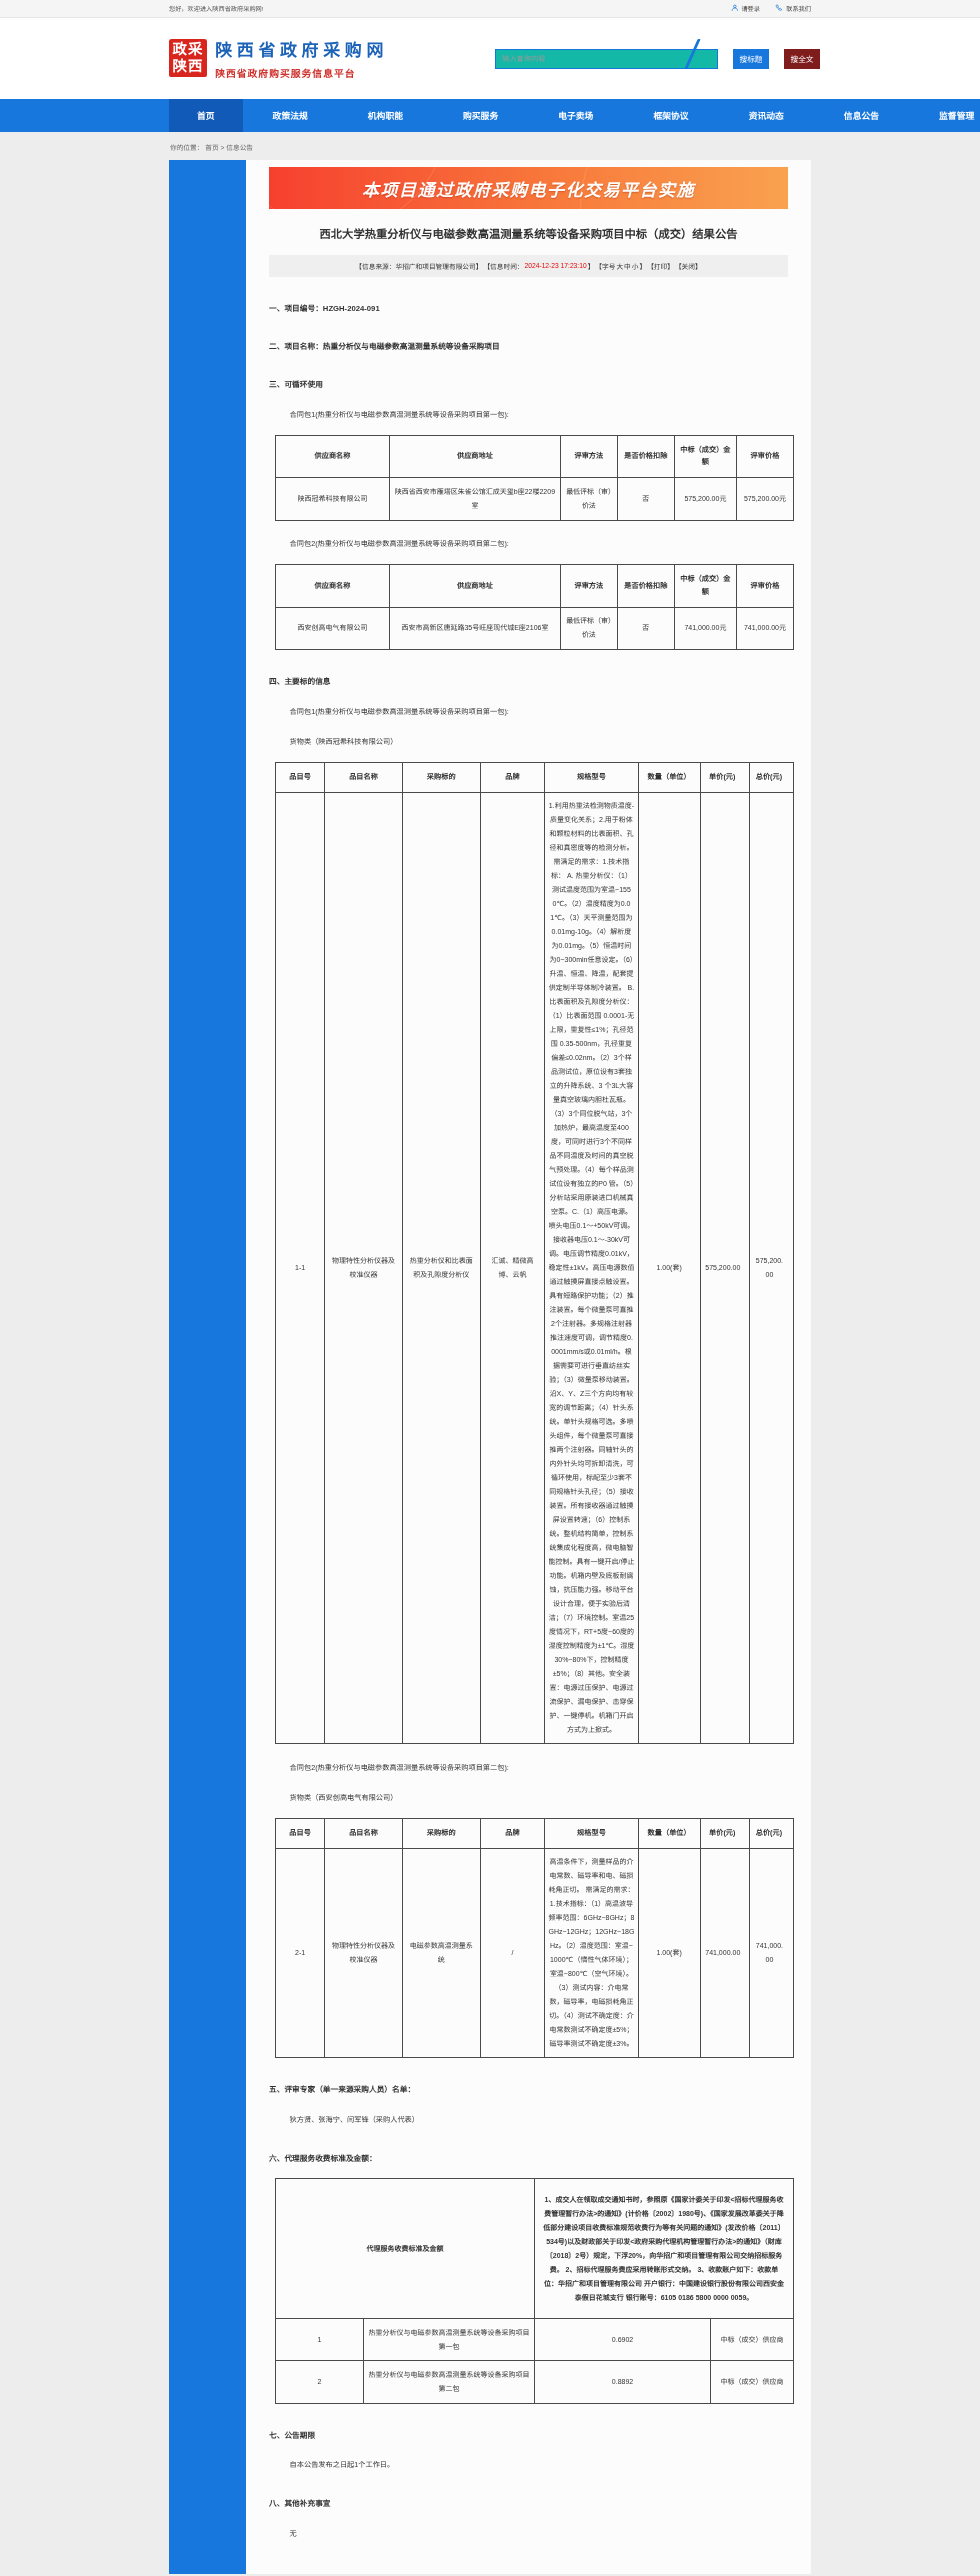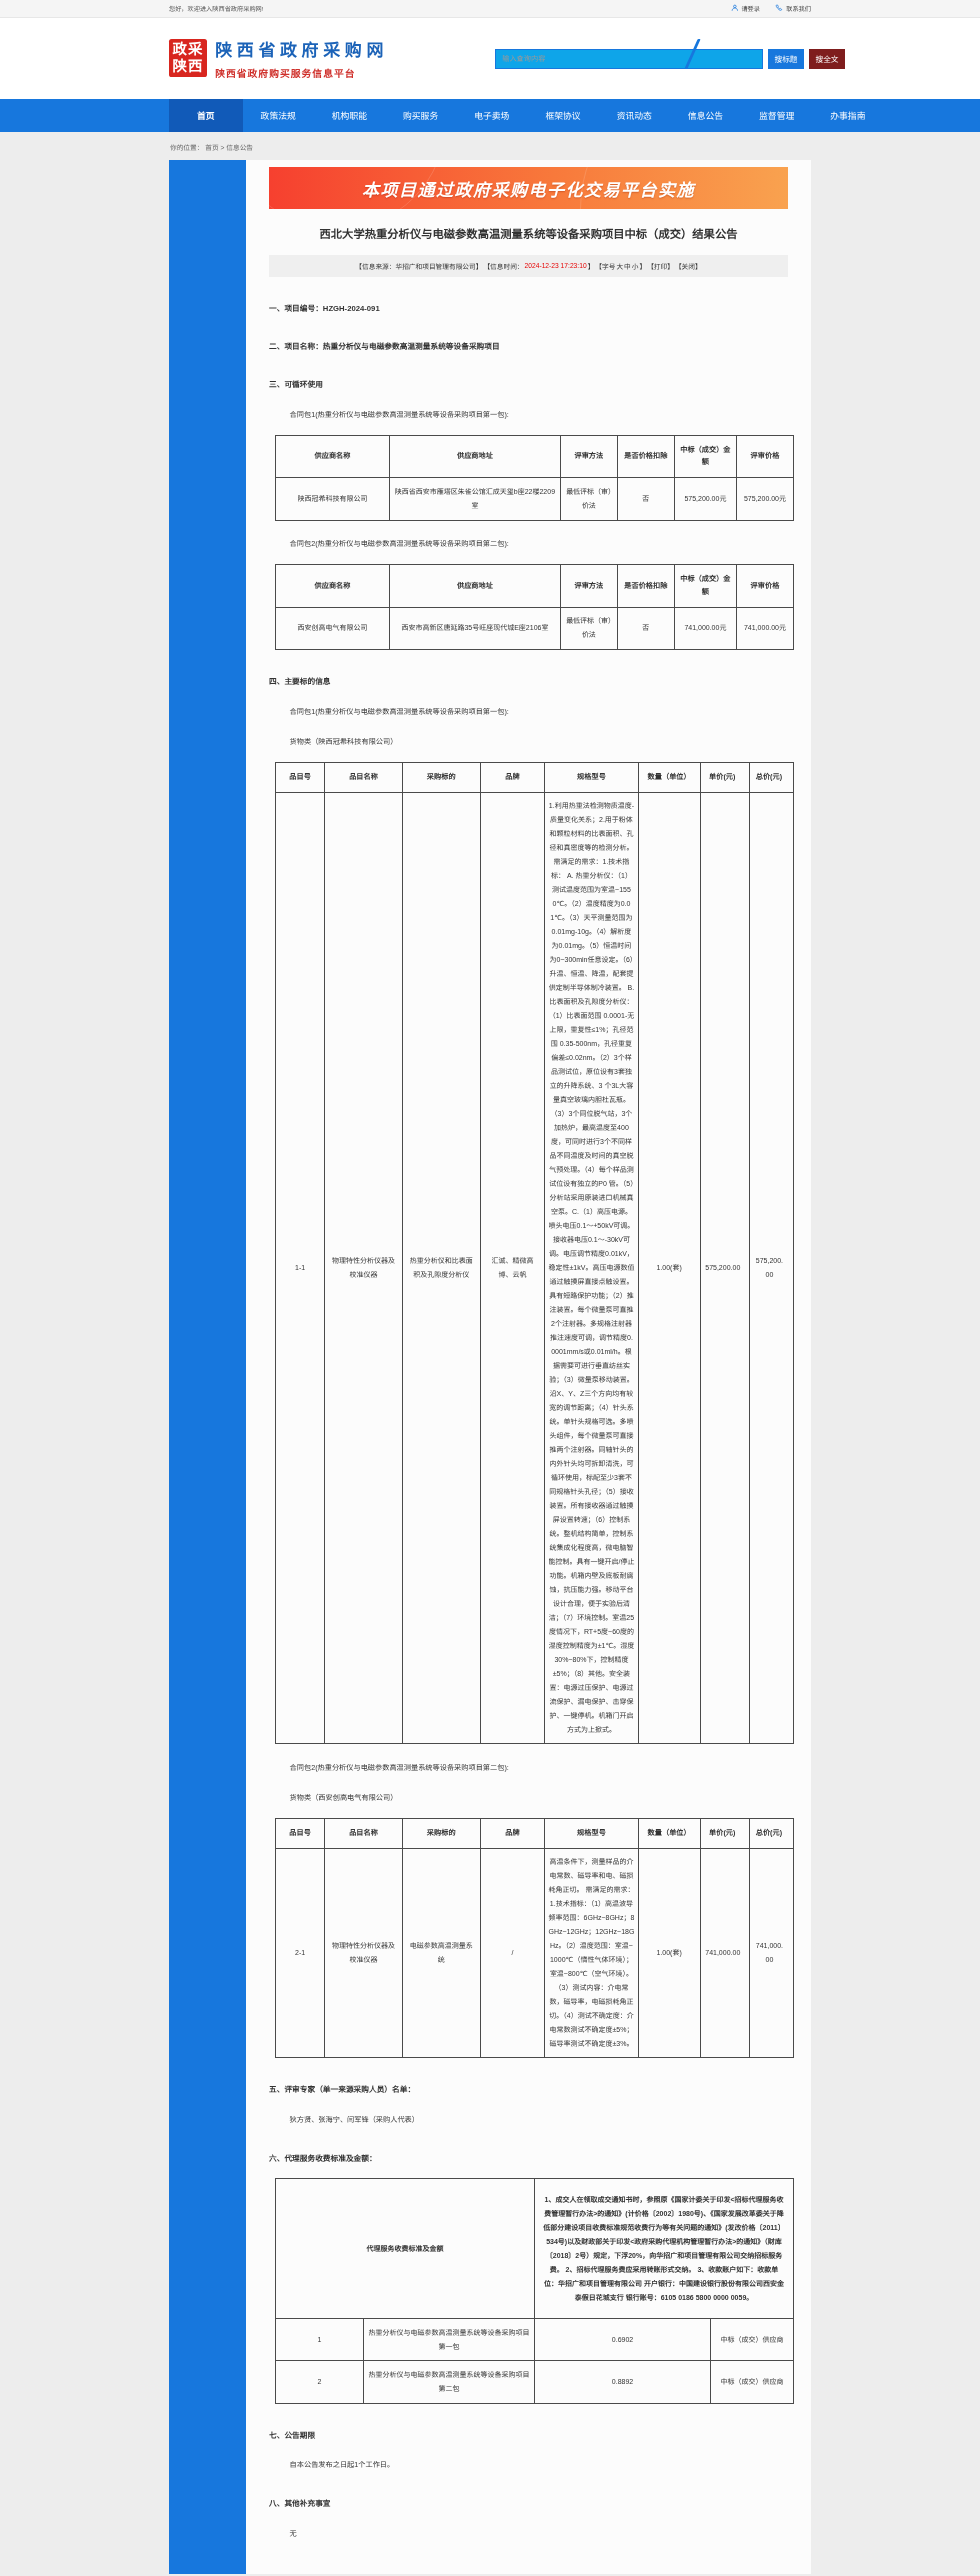--- a/index.html
+++ b/index.html
@@ -15,31 +15,31 @@
   .tb-ico svg { display:block; }
 
   
   .header { background:#fff; }
   .header-inner { width:642px; margin:0 auto; height:81px; display:flex; align-items:center; position:relative; }
   .logo { width:38px; height:38px; background:#d8261f; border-radius:2.6px; color:#fff; font-weight:bold; display:flex; flex-direction:column; align-items:center; justify-content:center; line-height:1.15; font-size:14.4px; letter-spacing:1px; }
   .site-names { margin-left:8.2px; }
   .site-title { color:#1c63b8; font-size:17px; font-weight:bold; letter-spacing:4.6px; }
   .site-subtitle { color:#cf2f2a; font-size:9.8px; font-weight:bold; margin-top:5.2px; letter-spacing:1px; }
   .search-area { position:absolute; left:326px; top:31px; display:flex; align-items:center; }
-  .search-input { width:268px; height:20.6px; border:1px solid #1777dd; padding:0 6.2px; font-size:7.2px; outline:none; background:#0ea5e9; color:#333; font-family:inherit; }
+  .search-input { width:223px; height:20.6px; border:1px solid #1777dd; padding:0 6.2px; font-size:7.2px; outline:none; background:#14b8a6; color:#333; font-family:inherit; }
   .search-input::placeholder { color:#999; }
-  .search-btn { height:20.6px; min-width:36px; border:none; color:#fff; font-size:7.7px; cursor:pointer; margin-left:5px; font-family:inherit; }
+  .search-btn { height:20.6px; min-width:36px; border:none; color:#fff; font-size:7.7px; cursor:pointer; margin-left:15px; font-family:inherit; }
   .btn-title { background:#1777dd; }
   .btn-full  { background:#7f1d1d; }
   .deco-slash { position:absolute; right:117px; top:21.6px; width:2.6px; height:30px; background:#1777dd; transform:skewX(-24deg); border-radius:1px; }
 
   
   .nav { background:#1777dd; }
   .nav-inner { width:642px; margin:0 auto; display:flex; height:33px; align-items:stretch; }
-  .nav-item { color:#fff; font-size:8.8px; display:flex; align-items:center; padding:0 18px; cursor:pointer; white-space:nowrap; }
+  .nav-item { color:#fff; font-size:8.8px; display:flex; align-items:center; padding:0 30px; cursor:pointer; white-space:nowrap;font-weight:bold; }
   .nav-item.active { background:#115ab8; font-weight:bold; padding:0 28px; }
 
   
   .breadcrumb { width:642px; margin:0 auto; padding:10.3px 1px 8.2px; font-size:6.7px; color:#666; }
   .crumb-link { cursor:pointer; }
 
   
   .content { width:642px; margin:0 auto; display:flex; align-items:stretch; }
   .side-band { width:77px; background:#1777dd; flex:0 0 77px; }
   .main-card { flex:1; background:#fcfcfc; padding:7.2px 23px 33px; }

